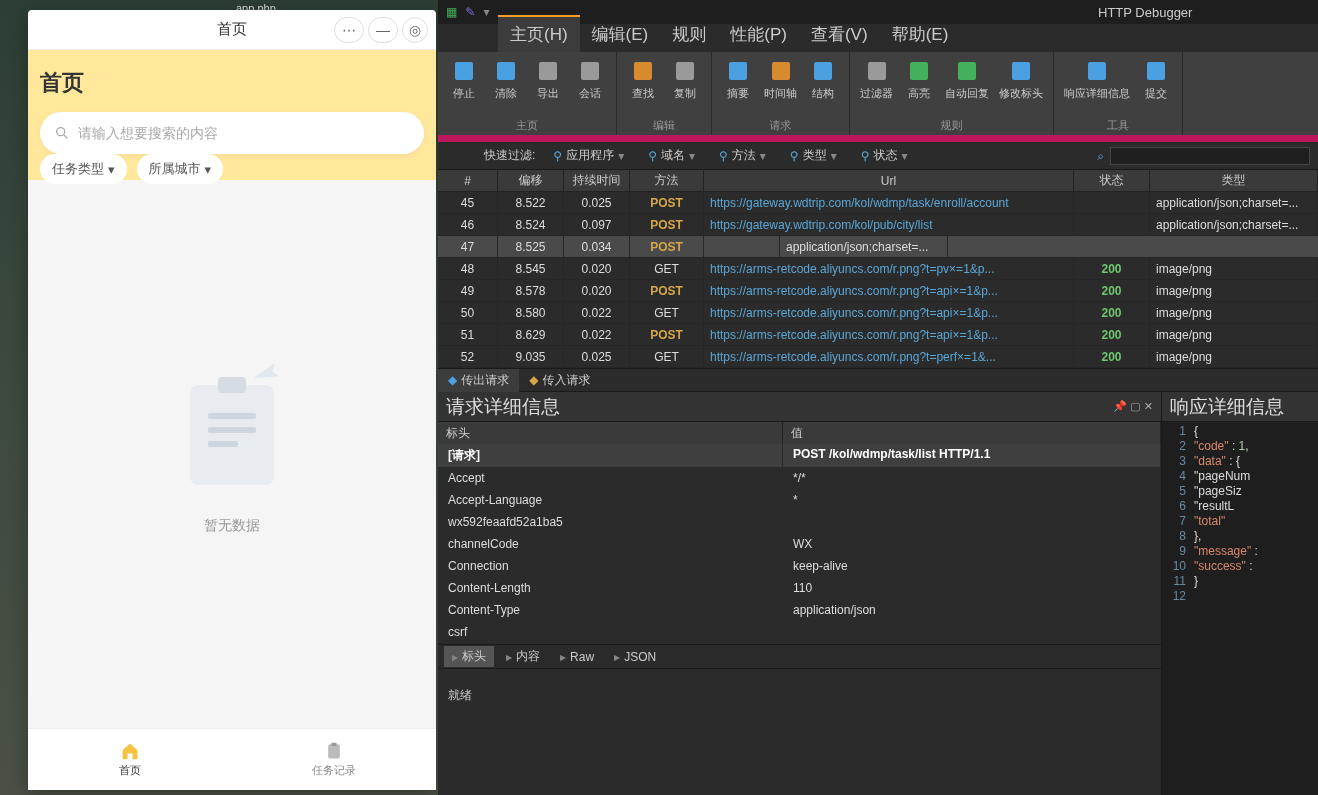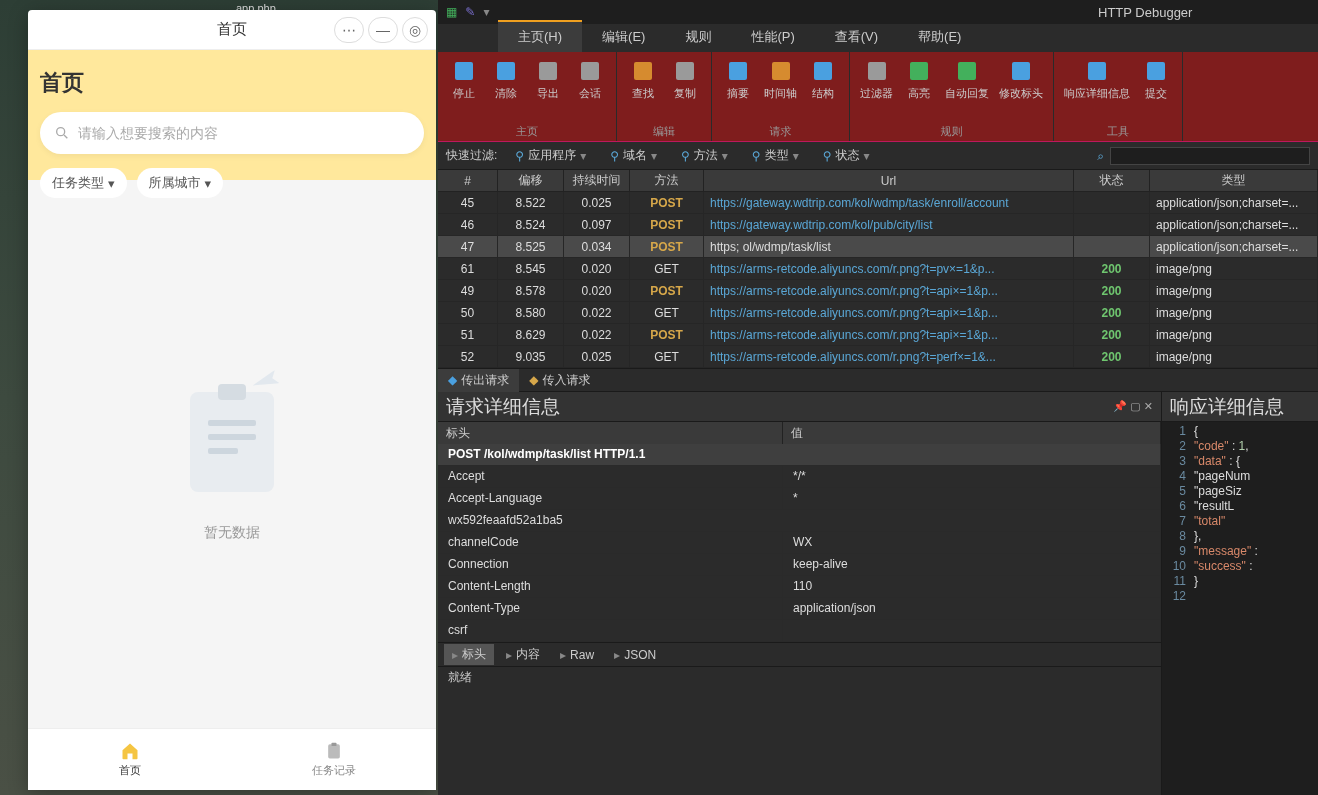--- a/index.html
+++ b/index.html
@@ -11,21 +11,21 @@
 .mobile-titlebar{height:40px;display:flex;align-items:center;justify-content:center;position:relative;border-bottom:1px solid #eee;}
 .mobile-title{font-size:15px;color:#333;}
 .mobile-controls{position:absolute;right:8px;display:flex;gap:4px;align-items:center;}
 .mcap{width:30px;height:26px;border:1px solid #ddd;border-radius:14px;display:flex;align-items:center;justify-content:center;font-size:14px;color:#666;cursor:pointer;}
 .mcap.round{width:26px;border-radius:50%;}
 .mobile-content{flex:1;background:linear-gradient(180deg,#ffe89c 0%,#ffe89c 130px,#f5f5f5 130px,#f5f5f5 100%);padding:18px 12px;display:flex;flex-direction:column;}
 .page-h1{font-size:22px;font-weight:700;color:#333;margin-bottom:14px;}
 .search-box{background:#fff;border-radius:22px;height:42px;display:flex;align-items:center;padding:0 14px;gap:8px;box-shadow:0 2px 6px rgba(0,0,0,0.05);}
 .search-input{border:none;outline:none;font-size:14px;flex:1;color:#333;}
 .search-input::placeholder{color:#aaa;}
-.filter-row{display:flex;gap:10px;margin-top:14px;}
+.filter-row{display:flex;gap:10px;}
 .pill{background:#fff;border-radius:16px;padding:6px 12px;font-size:13px;color:#555;display:flex;align-items:center;gap:4px;cursor:pointer;}
 .empty{flex:1;display:flex;flex-direction:column;align-items:center;justify-content:center;gap:18px;}
 .empty-ill{width:160px;height:140px;position:relative;}
 .clipboard{position:absolute;left:38px;top:26px;width:84px;height:100px;background:#e8ecf0;border-radius:8px;}
 .clipboard::before{content:"";position:absolute;top:-8px;left:28px;width:28px;height:16px;background:#d5dce2;border-radius:4px;}
 .clipboard .line{position:absolute;left:18px;width:48px;height:6px;background:#cdd6de;border-radius:2px;}
 .clipboard .l1{top:28px;} .clipboard .l2{top:42px;} .clipboard .l3{top:56px;width:30px;}
 .plane{position:absolute;top:8px;left:100px;width:26px;height:14px;background:#e2e8ee;clip-path:polygon(0 50%,100% 0,80% 50%,100% 100%);transform:rotate(-20deg);}
 .empty-text{color:#999;font-size:14px;}
 .mobile-nav{height:62px;border-top:1px solid #eee;display:flex;background:#fff;}
@@ -33,31 +33,31 @@
 .nav-ic{width:22px;height:20px;display:flex;align-items:center;justify-content:center;}
 .nav-label{font-size:11px;color:#888;}
 .nav-item.active .nav-label{color:#333;}
 
 .debugger{position:absolute;left:438px;top:0;right:0;height:100%;background:#2b2b2b;color:#ccc;display:flex;flex-direction:column;font-size:12px;}
 .dbg-title{height:24px;background:#1e1e1e;display:flex;align-items:center;justify-content:space-between;padding:0 8px;}
 .dbg-title-icons{display:flex;gap:8px;align-items:center;}
 .tic{width:16px;height:16px;display:inline-block;}
 .dbg-app-title{color:#ccc;font-size:13px;position:absolute;left:50%;transform:translateX(220px);}
 .dbg-menubar{height:28px;background:#2b2b2b;display:flex;align-items:flex-end;padding-left:60px;}
-.mtab{padding:6px 20px;color:#ccc;cursor:pointer;font-size:13px;}
+.mtab{padding:6px 12px;color:#ccc;cursor:pointer;font-size:17px;}
 .mtab.active{background:#3c3c3c;border-top:2px solid #f0a020;}
-.ribbon{background:#7f1d1d;height:90px;display:flex;border-bottom:1px solid #be185d;}
+.ribbon{background:#404040;height:90px;display:flex;border-bottom:7px solid #be185d;}
 .rgrp{display:flex;flex-direction:column;align-items:center;border-right:1px solid #2a2a2a;padding:4px 6px 2px;}
 .rgrp-btns{display:flex;gap:2px;flex:1;}
 .rbtn{display:flex;flex-direction:column;align-items:center;justify-content:flex-start;padding:2px 4px;cursor:pointer;min-width:40px;}
 .rbtn-ic{width:26px;height:26px;margin-bottom:2px;display:flex;align-items:center;justify-content:center;}
 .rbtn-lbl{font-size:11px;color:#ccc;white-space:nowrap;}
 .rgrp-name{font-size:11px;color:#999;padding-top:2px;}
 .quick-filter{height:28px;background:#2b2b2b;display:flex;align-items:center;padding:0 8px;gap:18px;border-bottom:1px solid #1a1a1a;}
-.qf-label{color:#ccc;}
+.qf-label{color:#ccc;margin-left:38px;}
 .qf-item{display:flex;align-items:center;gap:4px;color:#ccc;cursor:pointer;}
 .qf-search{margin-left:auto;display:flex;align-items:center;gap:6px;}
 .qf-search input{background:#1e1e1e;border:1px solid #444;color:#ccc;padding:2px 6px;width:200px;height:18px;}
 .grid{flex:0 0 auto;}
 .ghdr{display:flex;background:#3a3a3a;border-bottom:1px solid #222;height:22px;}
 .gh{border-right:1px solid #222;display:flex;align-items:center;justify-content:center;font-size:12px;color:#ccc;}
 .gc-idx{width:60px;} .gc-off{width:66px;} .gc-dur{width:66px;} .gc-mth{width:74px;} .gc-url{flex:1;} .gc-st{width:76px;} .gc-typ{width:168px;}
 .grow{display:flex;height:22px;align-items:center;border-bottom:1px solid #262626;}
 .grow.sel{background:#4a4a4a;}
 .gc{border-right:1px solid #262626;padding:0 6px;white-space:nowrap;overflow:hidden;text-overflow:ellipsis;font-size:12px;color:#ddd;height:100%;display:flex;align-items:center;}
@@ -80,21 +80,21 @@
 .kv-row.hl{background:#3f3f3f;}
 .kv-row .kv-k,.kv-row .kv-v{padding:3px 10px;color:#ddd;font-size:12px;border-right:1px solid #2a2a2a;}
 .kv-row .kv-k.b,.kv-row .kv-v.b{font-weight:700;color:#fff;}
 .resp-body{flex:1;background:#1e1e1e;font-family:Consolas,monospace;font-size:12px;overflow:hidden;white-space:nowrap;padding:2px;}
 .ln{display:flex;gap:8px;height:15px;}
 .lnno{color:#6a8aa0;width:22px;text-align:right;}
 .lntxt{color:#ddd;} .tk-key{color:#d9896a;} .tk-num{color:#b0ceab;}
 .view-tabs{height:24px;background:#2b2b2b;display:flex;align-items:center;gap:4px;padding:0 6px;border-top:1px solid #1a1a1a;}
 .vtab{padding:2px 8px;color:#ccc;cursor:pointer;display:flex;align-items:center;gap:4px;font-size:12px;}
 .vtab.active{background:#555;}
-.statusbar{height:22px;background:#2b2b2b;color:#ccc;padding:2px 10px;font-size:12px;border-top:1px solid #1a1a1a;}
+.statusbar{height:22px;background:#2b2b2b;color:#ccc;padding:18px 10px;font-size:12px;border-top:1px solid #1a1a1a;}
 svg{display:block;}
 </style>
 </head>
 <body>
 
 <div class="desktop-bg"></div>
 <div class="taskbar-file">app.php</div>
 
 <div class="mobile">
   <div class="mobile-titlebar">
@@ -362,26 +362,25 @@
           <div class="gc gc-mth center post">POST</div>
           <div class="gc gc-url link">https://gateway.wdtrip.com/kol/pub/city/list</div>
           <div class="gc gc-st center" style=""></div>
           <div class="gc gc-typ">application/json;charset=...</div>
         </div>
         <div class="grow sel">
           <div class="gc gc-idx center">47</div>
           <div class="gc gc-off center">8.525</div>
           <div class="gc gc-dur center">0.034</div>
           <div class="gc gc-mth center post">POST</div>
-          <div class="gc gc-url">https;                                          ol/wdmp/task/list</div>
           <div class="gc gc-st center" style=""></div>
           <div class="gc gc-typ">application/json;charset=...</div>
         </div>
         <div class="grow">
-          <div class="gc gc-idx center">61</div>
+          <div class="gc gc-idx center">48</div>
           <div class="gc gc-off center">8.545</div>
           <div class="gc gc-dur center">0.020</div>
           <div class="gc gc-mth center">GET</div>
           <div class="gc gc-url link">https://arms-retcode.aliyuncs.com/r.png?t=pv×=1&amp;p...</div>
           <div class="gc gc-st center" style="color:#6fc66f;font-weight:600">200</div>
           <div class="gc gc-typ">image/png</div>
         </div>
         <div class="grow">
           <div class="gc gc-idx center">49</div>
           <div class="gc gc-off center">8.578</div>
@@ -429,20 +428,21 @@
     <div class="req-detail">
       <div class="panel-hdr">
         <span class="panel-title">请求详细信息</span>
         <span class="panel-ctrls">📌 ▢ ✕</span>
       </div>
       <div class="kv-hdr">
         <div class="kv-k">标头</div>
         <div class="kv-v">值</div>
       </div>
       <div class="kv-row hl">
+        <div class="kv-k b">[请求]</div>
         <div class="kv-v b">POST /kol/wdmp/task/list HTTP/1.1</div>
       </div>
       <div id="hdr-rows">
           <div class="kv-row">
             <div class="kv-k">Accept</div>
             <div class="kv-v">*/*</div>
           </div>
           <div class="kv-row">
             <div class="kv-k">Accept-Language</div>
             <div class="kv-v">*</div>

